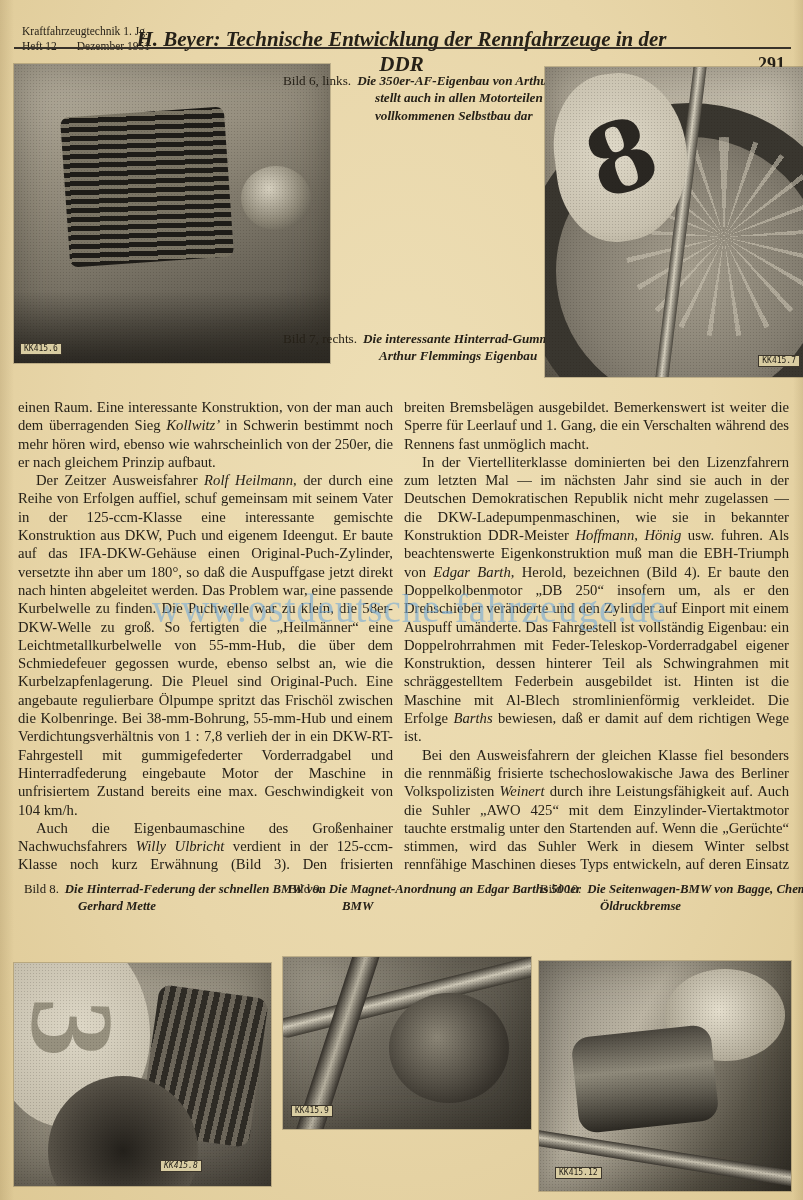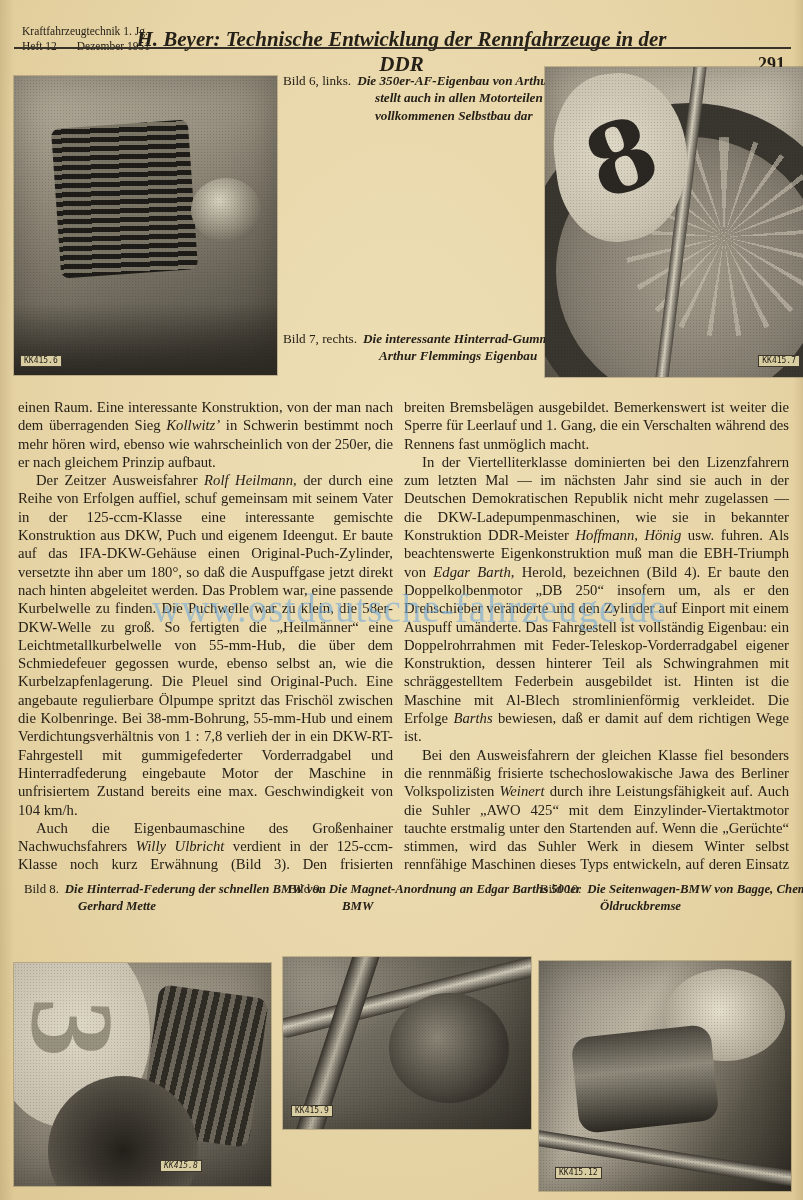--- a/index.html
+++ b/index.html
@@ -22,21 +22,21 @@
 
   
   .photo{position:absolute;overflow:hidden;box-shadow:0 0 0 1px rgba(60,50,35,0.25), inset 0 0 46px rgba(35,30,22,0.45);}
   .photo::after{content:"";position:absolute;inset:0;
     background-image:radial-gradient(rgba(25,22,16,0.16) 0.8px, transparent 0.9px);
     background-size:3px 3px;pointer-events:none;}
   .ph-tag{position:absolute;background:#d9cda2;border:1px solid #3c362c;color:#26221a;
     font-family:"DejaVu Sans Mono",monospace;font-size:8px;line-height:10px;padding:0 3px;z-index:5;}
 
   
-  .photo6{left:14px;top:76px;width:263px;height:299px;
+  .photo6{left:14px;top:64px;width:316px;height:299px;
     background:linear-gradient(160deg,#bcb5a4 0%,#948d7d 35%,#625d52 78%,#3c3830 100%);}
   .photo6 .fins{position:absolute;left:16%;top:16%;width:52%;height:50%;border-radius:8px;
     transform:rotate(-4deg);
     background:repeating-linear-gradient(2deg,#1e1c18 0 5px,#7b7565 5px 9px);}
   .photo6 .carb{position:absolute;right:6%;top:34%;width:70px;height:64px;border-radius:50%;
     background:radial-gradient(circle at 40% 35%,#d6d0bf 0%,#8d8777 55%,#4a463d 100%);}
   .photo6 .base{position:absolute;left:0;bottom:0;width:100%;height:24%;
     background:linear-gradient(0deg,#2c2923 0%,rgba(44,41,35,0) 100%);}
 
   
@@ -149,21 +149,21 @@
     <div class="tire"></div>
     <div class="spokes"></div>
     <div class="fork"></div>
     <div class="plate">
       <span class="digit">8</span>
     </div>
     <span class="ph-tag" style="right:6px;bottom:10px;">KK415.7</span>
   </div>
 
   <div class="col col-left">
-      <p class=""><span>einen Raum. Eine interessante Konstruktion, von der man nach dem überragenden Sieg </span><span class="it">Kollwitz’</span><span> in Schwerin bestimmt noch mehr hören wird, ebenso wie wahrscheinlich von der 250er, die er nach gleichem Prinzip aufbaut.</span></p>
+      <p class=""><span>einen Raum. Eine interessante Konstruktion, von der man auch dem überragenden Sieg </span><span class="it">Kollwitz’</span><span> in Schwerin bestimmt noch mehr hören wird, ebenso wie wahrscheinlich von der 250er, die er nach gleichem Prinzip aufbaut.</span></p>
       <p class="ind"><span>Der Zeitzer Ausweisfahrer </span><span class="it">Rolf Heilmann</span><span>, der durch eine Reihe von Erfolgen auffiel, schuf gemeinsam mit seinem Vater in der 125-ccm-Klasse eine interessante gemischte Konstruktion aus DKW, Puch und eigenem Ideengut. Er baute auf das IFA-DKW-Gehäuse einen Original-Puch-Zylinder, versetzte ihn aber um 180°, so daß die Auspuffgase jetzt direkt nach hinten abgeleitet werden. Das Problem war, eine passende Kurbelwelle zu finden. Die Puchwelle war zu klein, die 58er-DKW-Welle zu groß. So fertigten die „Heilmänner“ eine Leichtmetallkurbelwelle von 55-mm-Hub, die über dem Schmiedefeuer gegossen wurde, ebenso selbst an, wie die Kurbelzapfenlagerung. Die Pleuel sind Original-Puch. Eine angebaute regulierbare Ölpumpe spritzt das Frischöl zwischen die Kolbenringe. Bei 38-mm-Bohrung, 55-mm-Hub und einem Verdichtungsverhältnis von 1 : 7,8 verlieh der in ein DKW-RT-Fahrgestell mit gummigefederter Vorderradgabel und Hinterradfederung eingebaute Motor der Maschine in unfrisiertem Zustand bereits eine max. Geschwindigkeit von 104 km/h.</span></p>
       <p class="ind"><span>Auch die Eigenbaumaschine des Großenhainer Nachwuchsfahrers </span><span class="it">Willy Ulbricht</span><span> verdient in der 125-ccm-Klasse noch kurz Erwähnung (Bild 3). Den frisierten Puchmotor baute er in einen selbst konstruierten, dünnen und vollständig verschraubten Doppelrohrrahmen ein. Das Wesentlichste an dieser Maschine aber ist die </span></p>
     </div>
   <div class="col col-right">
       <p class=""><span>breiten Bremsbelägen ausgebildet. Bemerkenswert ist weiter die Sperre für Leerlauf und 1. Gang, die ein Verschalten während des Rennens fast unmöglich macht.</span></p>
       <p class="ind"><span>In der Viertelliterklasse dominierten bei den Lizenzfahrern zum letzten Mal — im nächsten Jahr sind sie auch in der Deutschen Demokratischen Republik nicht mehr zugelassen — die DKW-Ladepumpenmaschinen, wie sie in bekannter Konstruktion DDR-Meister </span><span class="it">Hoffmann</span><span>, </span><span class="it">Hönig</span><span> usw. fuhren. Als beachtenswerte Eigenkonstruktion muß man die EBH-Triumph von </span><span class="it">Edgar Barth</span><span>, Herold, bezeichnen (Bild 4). Er baute den Doppelkolbenmotor „DB 250“ insofern um, als er den Drehschieber veränderte und den Zylinder auf Einport mit einem Auspuff umänderte. Das Fahrgestell ist vollständig Eigenbau: ein Doppelrohrrahmen mit Feder-Teleskop-Vorderradgabel eigener Konstruktion, dessen hinterer Teil als Schwingrahmen mit schräggestelltem Federbein ausgebildet ist. Hinten ist die Maschine mit Al-Blech stromlinienförmig verkleidet. Die Erfolge </span><span class="it">Barths</span><span> bewiesen, daß er damit auf dem richtigen Wege ist.</span></p>
       <p class="ind"><span>Bei den Ausweisfahrern der gleichen Klasse fiel besonders die rennmäßig frisierte tschechoslowakische Jawa des Berliner Volkspolizisten </span><span class="it">Weinert</span><span> durch ihre Leistungsfähigkeit auf. Auch die Suhler „AWO 425“ mit dem Einzylinder-Viertaktmotor tauchte erstmalig unter den Startenden auf. Wenn die „Gerüchte“ stimmen, wird das Suhler Werk in diesem Winter selbst rennfähige Maschinen dieses Typs entwickeln, auf deren Einsatz man gespannt sein darf.</span></p>
     </div>
 
   <div class="watermark">www.ostdeutsche-fahrzeuge.de</div>

